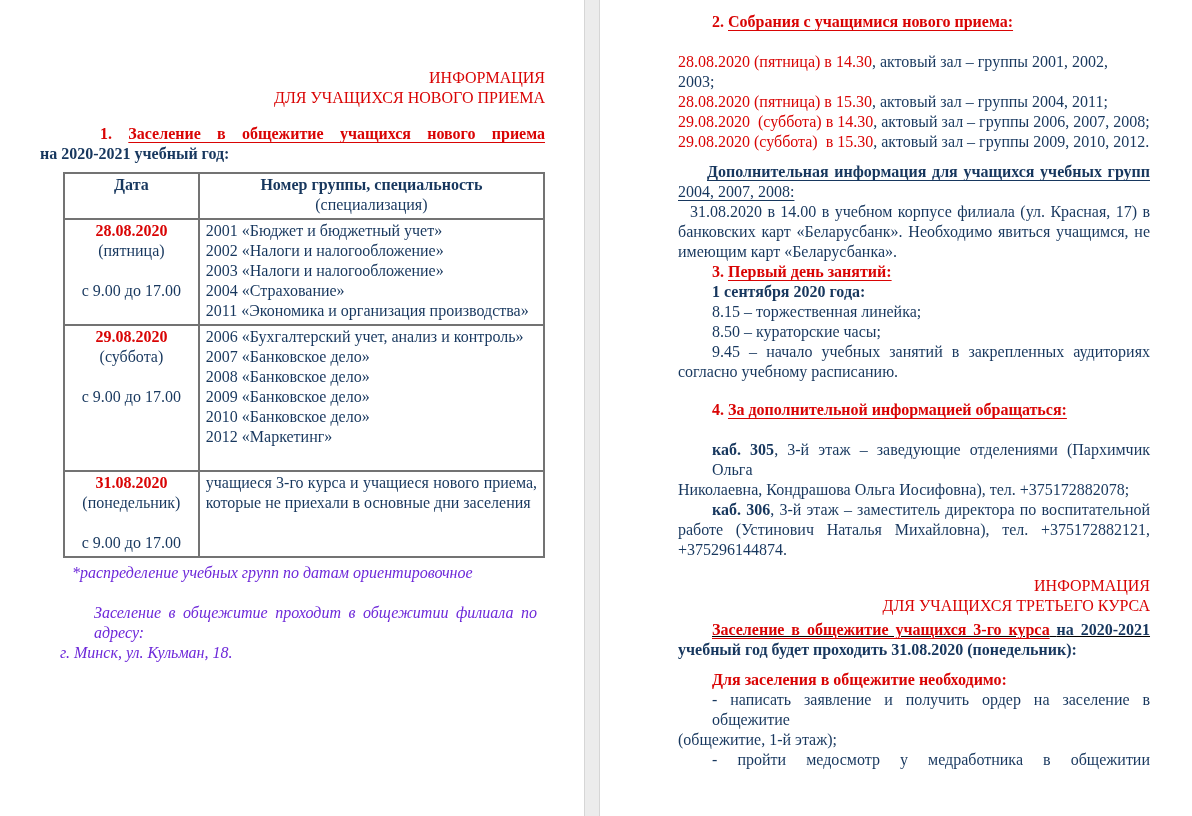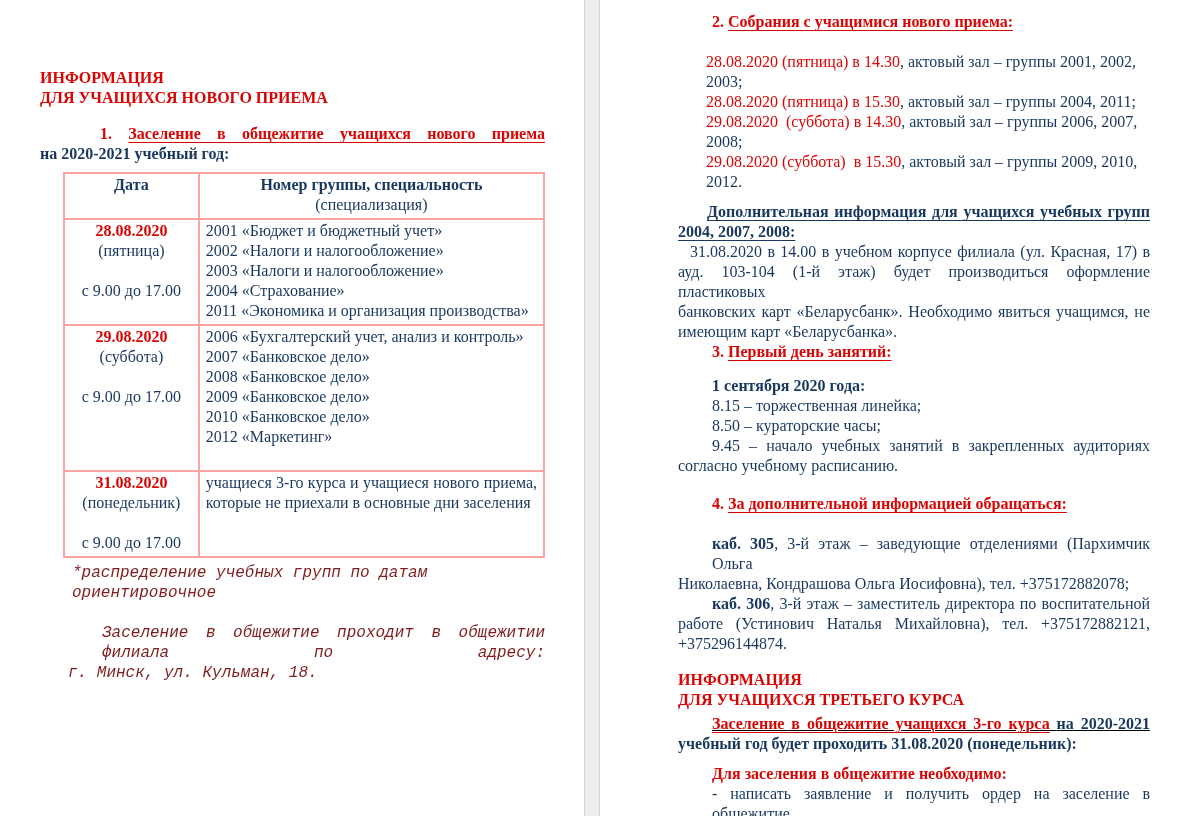--- a/index.html
+++ b/index.html
@@ -6,54 +6,54 @@
   html,body { width:1192px; height:816px; background:#ffffff; overflow:hidden;
     font-family:"Liberation Serif","DejaVu Serif",serif; }
   .page { position:absolute; top:0; height:816px; background:#fff; }
   .page-left  { left:0;  width:584px; padding:68px 39px 0 40px; }
   .divider { position:absolute; top:0; left:584px; width:16px; height:816px;
     background:#ececec; border-left:1px solid #d6d6d6; border-right:1px solid #d6d6d6; }
   .page-right { left:600px; width:592px; padding:12px 42px 0 78px; }
 
   .red  { color:#d90404; }
   .navy { color:#17375e; }
-  .blk  { color:#7f1d1d;font-family:Liberation Mono, monospace; }
+  .blk  { color:#6d28d9; }
   .b { font-weight:bold; }
   .i { font-style:italic; }
   .u { text-decoration:underline; text-underline-offset:3px; }
 
   .line { font-size:16px; line-height:20px; }
   .jl   { font-size:16px; line-height:20px; text-align:justify; text-align-last:justify; }
   .pre  { white-space:pre-wrap; }
   .ind34 { padding-left:34px; }
   .ind12 { padding-left:12px; }
   .blank { height:20px; }
 
   
-  .doc-title { font-size:16px; line-height:20px; font-weight:bold; text-align:left; }
+  .doc-title { font-size:16px; line-height:20px; font-weight:normal; text-align:right; }
   .h-item1 { margin-top:16px; }
   .h-item1 .l1 { padding-left:60px; font-weight:bold; }
 
   table.dorm { border-collapse:collapse; margin-top:8px; margin-left:23px; width:482px; }
-  table.dorm td { border:2px solid #fca5a5; vertical-align:top; padding:1px 6px 3px 6px; }
+  table.dorm td { border:2px solid #737373; vertical-align:top; padding:1px 6px 3px 6px; }
   td.c-date { width:135px; text-align:center; padding-left:2px; padding-right:2px; }
   td.c-grp  { width:347px; }
 
   .footnote { margin-top:5px; margin-left:32px; font-size:16px; line-height:20px; }
-  .address  { margin-top:20px; margin-left:28px; width:477px; }
+  .address  { margin-top:20px; margin-left:20px; width:477px; }
   .address .l1 { padding-left:34px; }
 
   
   .sec-head { font-size:16px; line-height:20px; font-weight:bold; padding-left:34px; }
-  .meetings { margin-top:20px;margin-left:28px; }
+  .meetings { margin-top:20px; }
   .extra { margin-top:10px; }
   .extra .hl1 { padding-left:29px; font-weight:bold; }
-  .extra .hl2 { font-weight:bold; }
+  .extra .hl2 { font-weight:normal; }
   .sec3 { }
-  .firstday { margin-top:14px; }
+  .firstday { }
   .sec4 { margin-top:18px; }
   .contacts { margin-top:20px; }
   .info3-title { margin-top:16px; }
   .info3-head { margin-top:4px; }
   .info3-head .l1 { padding-left:34px; font-weight:bold;text-decoration:underline; }
   .info3-sub { margin-top:10px; }
   .bullets .cont { padding-left:0; }
 </style>
 </head>
 <body>
@@ -152,21 +152,20 @@
     <div class="line pre"><span class="red">28.08.2020 (пятница) в 14.30</span><span class="navy">, актовый зал – группы 2001, 2002,  2003;</span></div>
     <div class="line pre"><span class="red">28.08.2020 (пятница) в 15.30</span><span class="navy">, актовый зал – группы 2004, 2011;</span></div>
     <div class="line pre"><span class="red">29.08.2020  (суббота) в 14.30</span><span class="navy">, актовый зал – группы 2006, 2007, 2008;</span></div>
     <div class="line pre"><span class="red">29.08.2020 (суббота)  в 15.30</span><span class="navy">, актовый зал – группы 2009, 2010, 2012.</span></div>
   </div>
 
   <div class="extra">
     <div class="jl hl1"><span class="navy u">Дополнительная информация для учащихся учебных групп</span></div>
     <div class="line hl2"><span class="navy u">2004, 2007, 2008:</span></div>
     <div class="jl navy ind12">31.08.2020 в 14.00 в учебном корпусе филиала (ул. Красная, 17) в</div>
-    <div class="jl navy">ауд. 103-104 (1-й этаж) будет производиться оформление пластиковых</div>
     <div class="jl navy">банковских карт «Беларусбанк». Необходимо явиться учащимся, не</div>
     <div class="line navy">имеющим карт «Беларусбанка».</div>
   </div>
 
   <div class="sec-head sec3">
     <span class="red">3.</span>
     <span class="red u">Первый день занятий:</span>
   </div>
 
   <div class="firstday">

